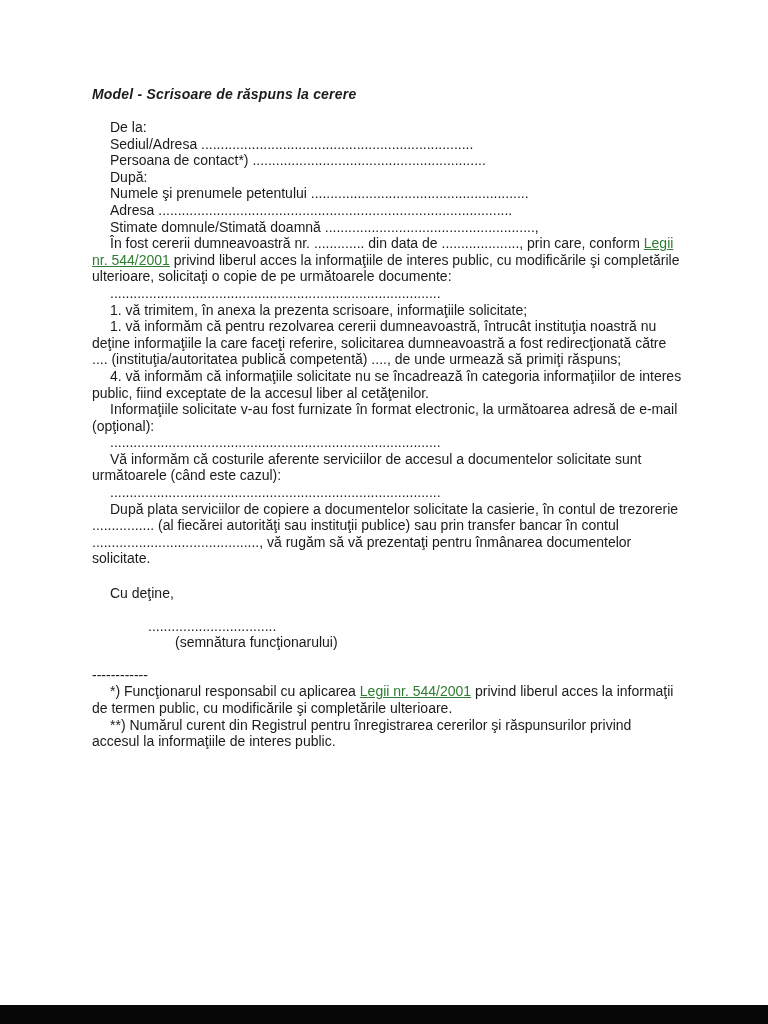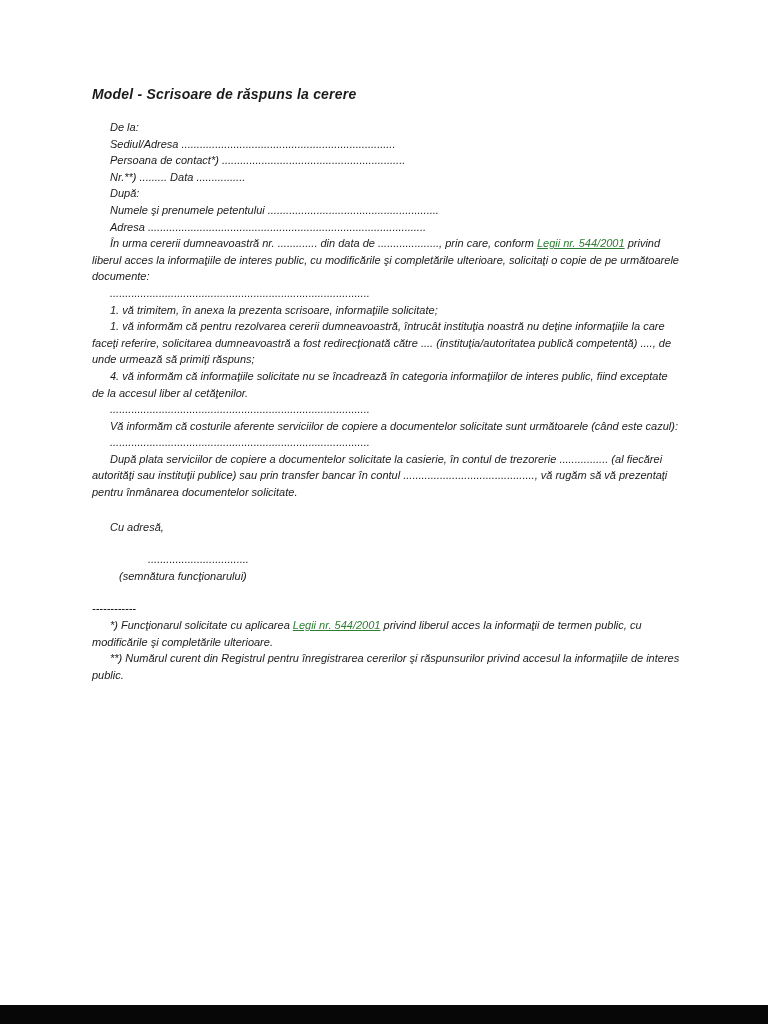--- a/index.html
+++ b/index.html
@@ -26,32 +26,31 @@
     font-weight: bold;
     font-size: 14px;
     line-height: 17px;
     color: var(--text, #1b1b1b);
     margin: 0 0 16px 0;
     letter-spacing: 0.2px;
   }
   .doc-body { width: 590px; }
   p.para {
     font-family: "Liberation Sans", sans-serif;
-    font-style: italic;
     font-weight: normal;
-    font-size: 11px;
+    font-size: 14px;
     line-height: 16.6px;
     color: var(--text, #1b1b1b);
     margin: 0;
     text-indent: 18px;
     word-wrap: break-word;
   }
   p.para.plain { text-indent: 0; }
   p.para.sig-line { text-indent: 0; margin-left: 56px; }
-  p.para.sig-label { text-indent: 0; margin-left: 27px; }
+  p.para.sig-label { text-indent: 0; margin-left: 83px; }
   a.law-link {
     color: var(--link, #2e7d32);
     text-decoration: underline;
     cursor: pointer;
   }
   .spacer { width: 100%; }
   .bottom-bar {
     position: absolute;
     left: 0;
     bottom: 0;
@@ -62,38 +61,39 @@
 </style>
 </head>
 <body>
 
 <div class="page">
   <h1 class="doc-title">Model - Scrisoare de răspuns la cerere</h1>
   <div class="doc-body" id="doc-body">
       <p class="para"><span>De la:</span></p>
       <p class="para"><span>Sediul/Adresa ......................................................................</span></p>
       <p class="para"><span>Persoana de contact*) ............................................................</span></p>
-      <p class="para"><span>Nr.**) ......... Data ................</span></p>
       <p class="para"><span>După:</span></p>
       <p class="para"><span>Numele şi prenumele petentului ........................................................</span></p>
       <p class="para"><span>Adresa ...........................................................................................</span></p>
-      <p class="para"><span>În urma cererii dumneavoastră nr. ............. din data de ...................., prin care, conform </span><a class="law-link" href="#">Legii nr. 544/2001</a><span> privind liberul acces la informaţiile de interes public, cu modificările şi completările ulterioare, solicitaţi o copie de pe următoarele documente:</span></p>
+      <p class="para"><span>Stimate domnule/Stimată doamnă ......................................................,</span></p>
+      <p class="para"><span>În fost cererii dumneavoastră nr. ............. din data de ...................., prin care, conform </span><a class="law-link" href="#">Legii nr. 544/2001</a><span> privind liberul acces la informaţiile de interes public, cu modificările şi completările ulterioare, solicitaţi o copie de pe următoarele documente:</span></p>
       <p class="para"><span>.....................................................................................</span></p>
       <p class="para"><span>1. vă trimitem, în anexa la prezenta scrisoare, informaţiile solicitate;</span></p>
       <p class="para"><span>1. vă informăm că pentru rezolvarea cererii dumneavoastră, întrucât instituţia noastră nu deţine informaţiile la care faceţi referire, solicitarea dumneavoastră a fost redirecţionată către .... (instituţia/autoritatea publică competentă) ...., de unde urmează să primiţi răspuns;</span></p>
       <p class="para"><span>4. vă informăm că informaţiile solicitate nu se încadrează în categoria informaţiilor de interes public, fiind exceptate de la accesul liber al cetăţenilor.</span></p>
+      <p class="para"><span>Informaţiile solicitate v-au fost furnizate în format electronic, la următoarea adresă de e-mail (opţional):</span></p>
       <p class="para"><span>.....................................................................................</span></p>
-      <p class="para"><span>Vă informăm că costurile aferente serviciilor de copiere a documentelor solicitate sunt următoarele (când este cazul):</span></p>
+      <p class="para"><span>Vă informăm că costurile aferente serviciilor de accesul a documentelor solicitate sunt următoarele (când este cazul):</span></p>
       <p class="para"><span>.....................................................................................</span></p>
       <p class="para"><span>După plata serviciilor de copiere a documentelor solicitate la casierie, în contul de trezorerie ................ (al fiecărei autorităţi sau instituţii publice) sau prin transfer bancar în contul ..........................................., vă rugăm să vă prezentaţi pentru înmânarea documentelor solicitate.</span></p>
       <div class="spacer" style="height: 18px;"></div>
-      <p class="para"><span>Cu adresă,</span></p>
+      <p class="para"><span>Cu deţine,</span></p>
       <div class="spacer" style="height: 16px;"></div>
       <p class="para sig-line"><span>.................................</span></p>
       <p class="para sig-label"><span>(semnătura funcţionarului)</span></p>
       <div class="spacer" style="height: 16px;"></div>
       <p class="para plain"><span>------------</span></p>
-      <p class="para"><span>*) Funcţionarul solicitate cu aplicarea </span><a class="law-link" href="#">Legii nr. 544/2001</a><span> privind liberul acces la informaţii de termen public, cu modificările şi completările ulterioare.</span></p>
+      <p class="para"><span>*) Funcţionarul responsabil cu aplicarea </span><a class="law-link" href="#">Legii nr. 544/2001</a><span> privind liberul acces la informaţii de termen public, cu modificările şi completările ulterioare.</span></p>
       <p class="para"><span>**) Numărul curent din Registrul pentru înregistrarea cererilor şi răspunsurilor privind accesul la informaţiile de interes public.</span></p>
     </div>
 </div>
 
 <div class="bottom-bar"></div>
 
 </body></html>

